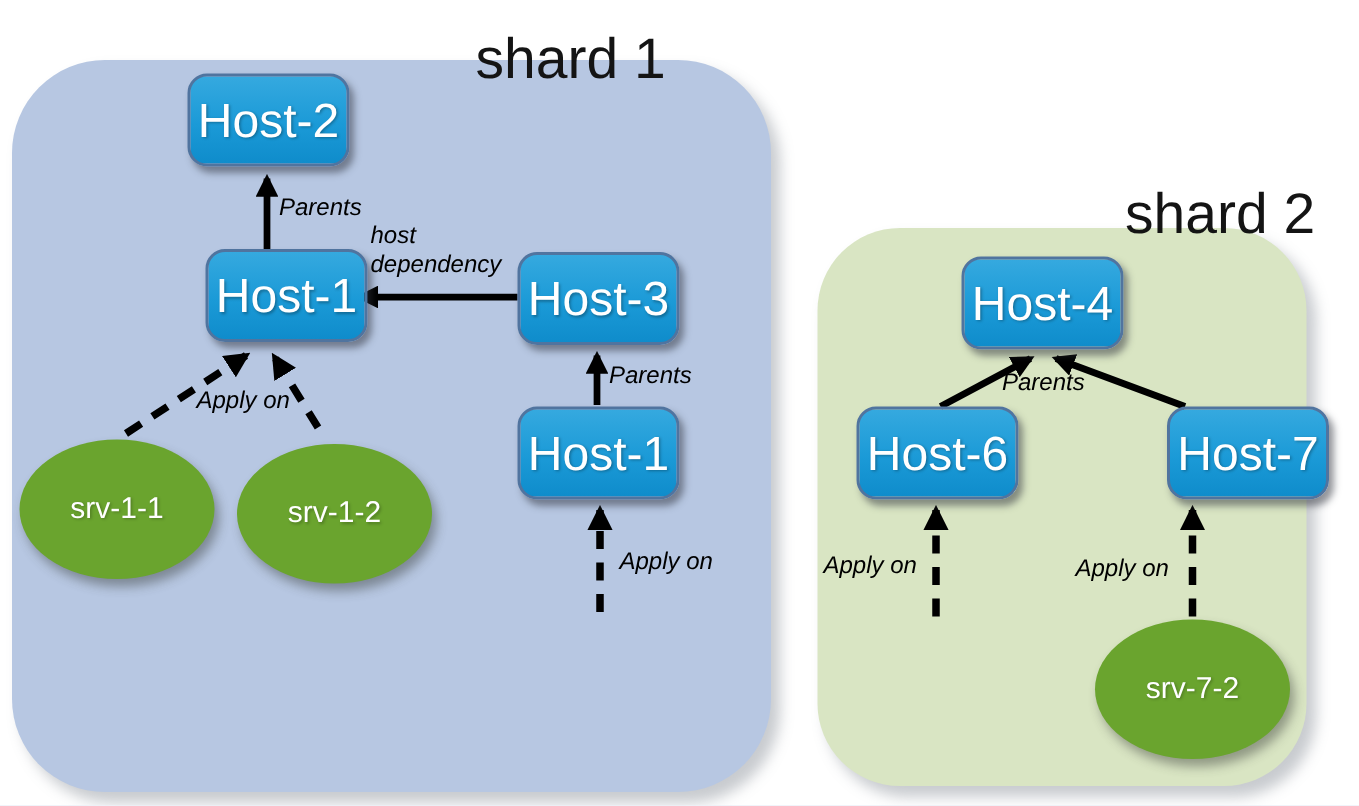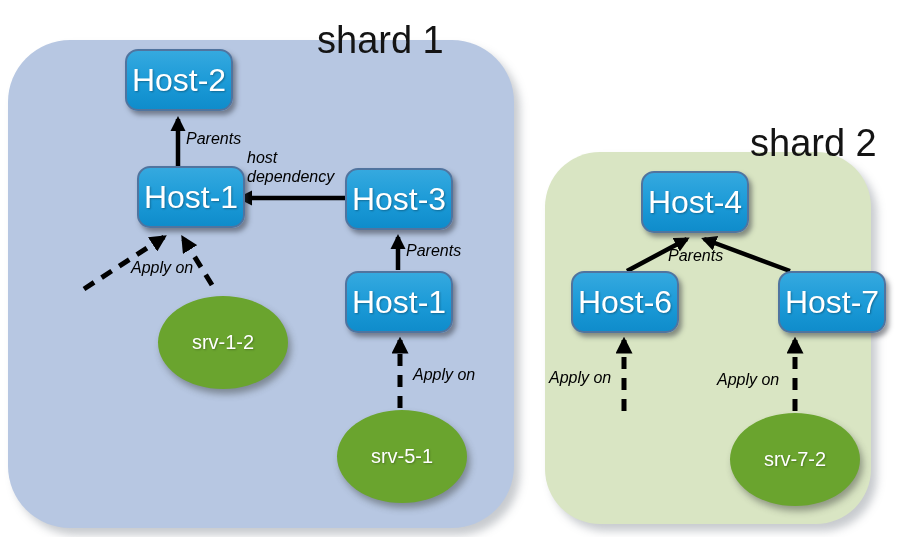--- a/index.html
+++ b/index.html
@@ -127,22 +127,22 @@
         <line x1="795" y1="411" x2="795" y2="340" marker-end="url(#ah)"></line>
       </g>
     </g>
   </svg>
 
   <div class="node host n-host2">Host-2</div>
   <div class="node host n-host1">Host-1</div>
   <div class="node host n-host3">Host-3</div>
   <div class="node host n-host5">Host-1</div>
 
+  <div class="node srv n-srv11">srv-1-1</div>
   <div class="node srv n-srv12">srv-1-2</div>
-  <div class="node srv n-srv51">srv-5-1</div>
 
   <div class="node host n-host8">Host-4</div>
   <div class="node host n-host6">Host-6</div>
   <div class="node host n-host7">Host-7</div>
 
   <div class="node srv n-srv72">srv-7-2</div>
 
   <div class="edge-label l-parents12">Parents</div>
   <div class="edge-label l-hostdep">host dependency</div>
   <div class="edge-label l-parents53">Parents</div>

